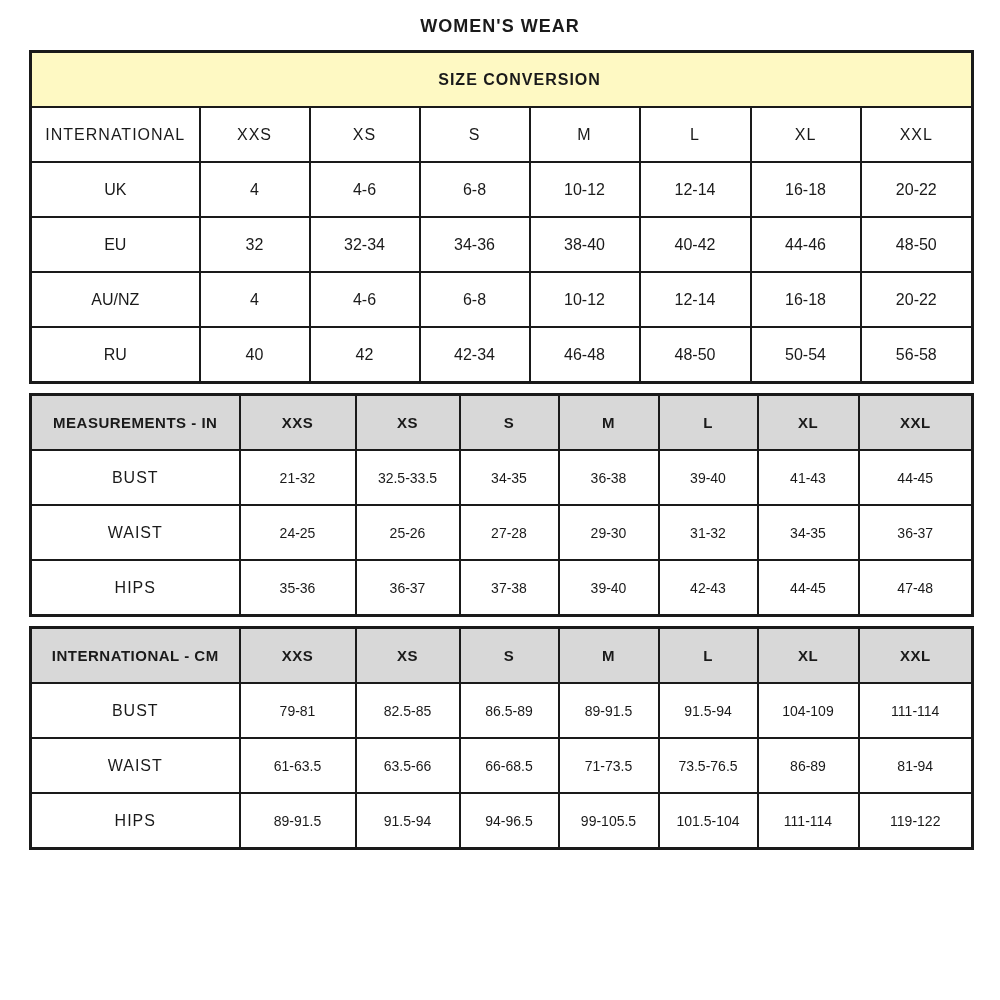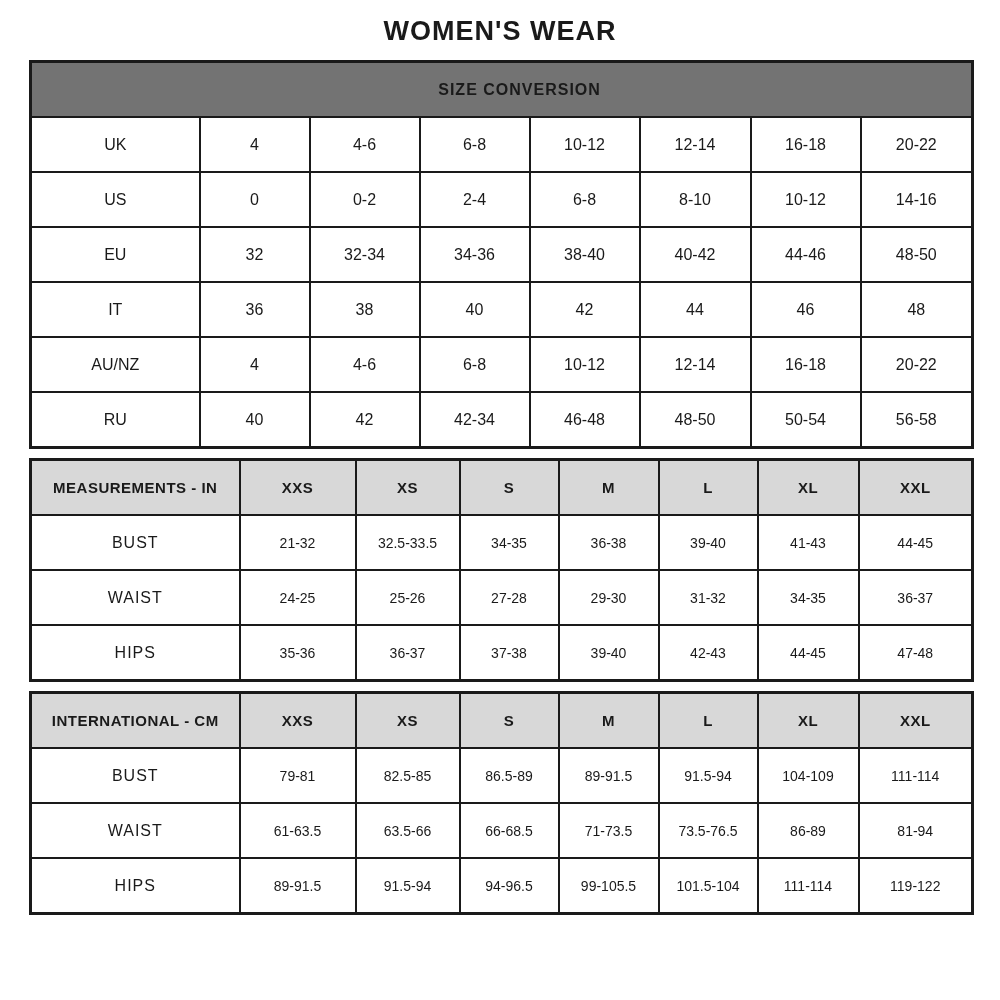--- a/index.html
+++ b/index.html
@@ -1,22 +1,22 @@
 <!DOCTYPE html>
 <html><head>
 <meta charset="utf-8">
 <style>
   html, body { margin:0; padding:0; background:#ffffff; }
   body { font-family:"Liberation Sans", sans-serif; color:#1a1a1a; }
   .page { width:942px; margin:0 auto; padding-top:10px; }
-  .page-title { text-align:center; font-size:27px; font-weight:700; letter-spacing:1px; margin:6px 0 13px 0; }
+  .page-title { text-align:center; font-size:18px; font-weight:700; letter-spacing:1px; margin:6px 0 13px 0; }
   table { border-collapse:collapse; table-layout:fixed; width:942px; border:3px solid #1a1a1a; margin:0 0 9px 0; }
   td { border:2px solid #1a1a1a; text-align:center; vertical-align:middle; padding:0; overflow:hidden; background:#ffffff; }
   
-  tr.banner td { background:#737373; height:49px; font-weight:700; font-size:16px; letter-spacing:1px;padding-left:36px; }
+  tr.banner td { background:#fef9c3; height:49px; font-weight:700; font-size:16px; letter-spacing:1px;padding-left:36px; }
   
   table.t1 td { height:53px; font-size:16px; }
   table.t1 tr.hd td { letter-spacing:1px; }
   
   table.mt tr.hd td { background:#d8d8d8; font-weight:700; font-size:15px; letter-spacing:0.5px; }
   table.mt td { height:53px; font-size:14px; }
   table.mt td.rowlabel { font-size:16px; letter-spacing:1px;text-align:center; }
 </style>
 </head>
 <body>
@@ -32,59 +32,49 @@
         <col style="width:110px">
       <col style="width:110px">
         <col style="width:111px">
         <col style="width:110px">
         <col style="width:112px">
     </colgroup>
     <tbody>
         <tr class="banner">
       <td colspan="8">SIZE CONVERSION</td>
     </tr>
+    <tr class="hd">
+      <td>INTERNATIONAL</td>
+      <td>XXS</td>
+      <td>XS</td>
+      <td>S</td>
+      <td>M</td>
+      <td>L</td>
+      <td>XL</td>
+      <td>XXL</td>
+    </tr>
     <tr>
       <td>UK</td>
       <td>4</td>
       <td>4-6</td>
       <td>6-8</td>
       <td>10-12</td>
       <td>12-14</td>
       <td>16-18</td>
       <td>20-22</td>
     </tr>
     <tr>
-      <td>US</td>
-      <td>0</td>
-      <td>0-2</td>
-      <td>2-4</td>
-      <td>6-8</td>
-      <td>8-10</td>
-      <td>10-12</td>
-      <td>14-16</td>
-    </tr>
-    <tr>
       <td>EU</td>
       <td>32</td>
       <td>32-34</td>
       <td>34-36</td>
       <td>38-40</td>
       <td>40-42</td>
       <td>44-46</td>
       <td>48-50</td>
-    </tr>
-    <tr>
-      <td>IT</td>
-      <td>36</td>
-      <td>38</td>
-      <td>40</td>
-      <td>42</td>
-      <td>44</td>
-      <td>46</td>
-      <td>48</td>
     </tr>
     <tr>
       <td>AU/NZ</td>
       <td>4</td>
       <td>4-6</td>
       <td>6-8</td>
       <td>10-12</td>
       <td>12-14</td>
       <td>16-18</td>
       <td>20-22</td>

